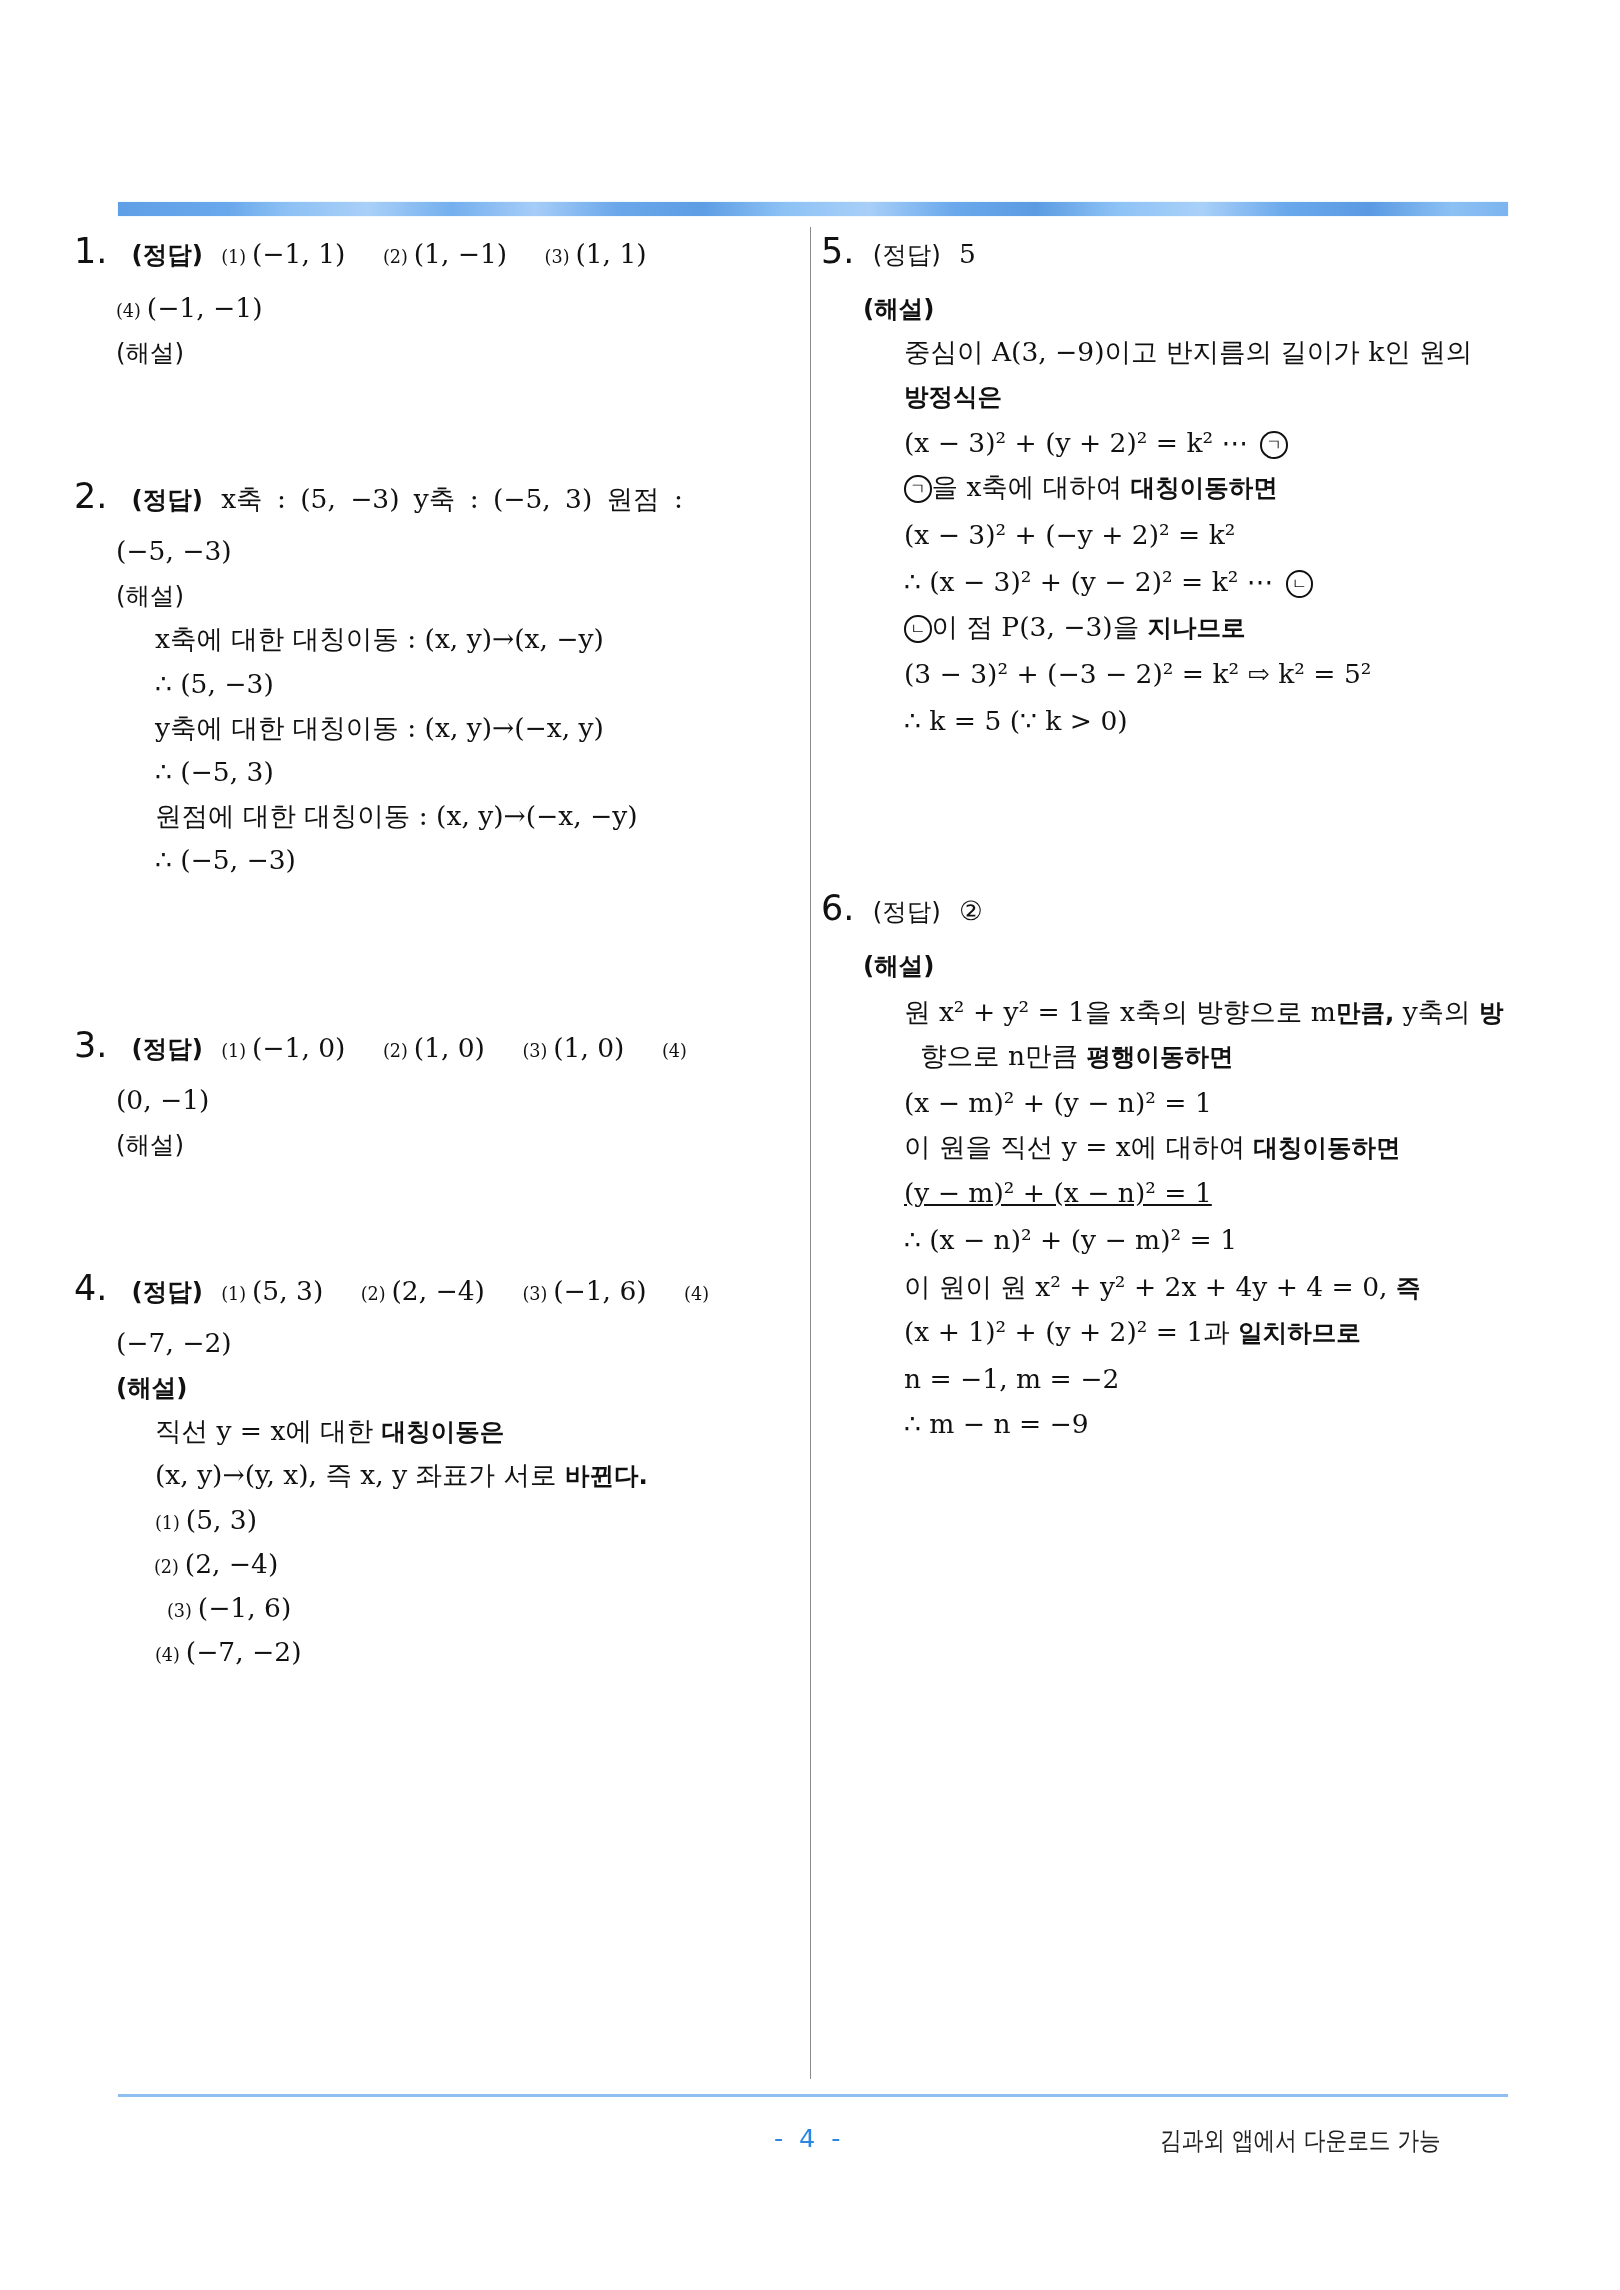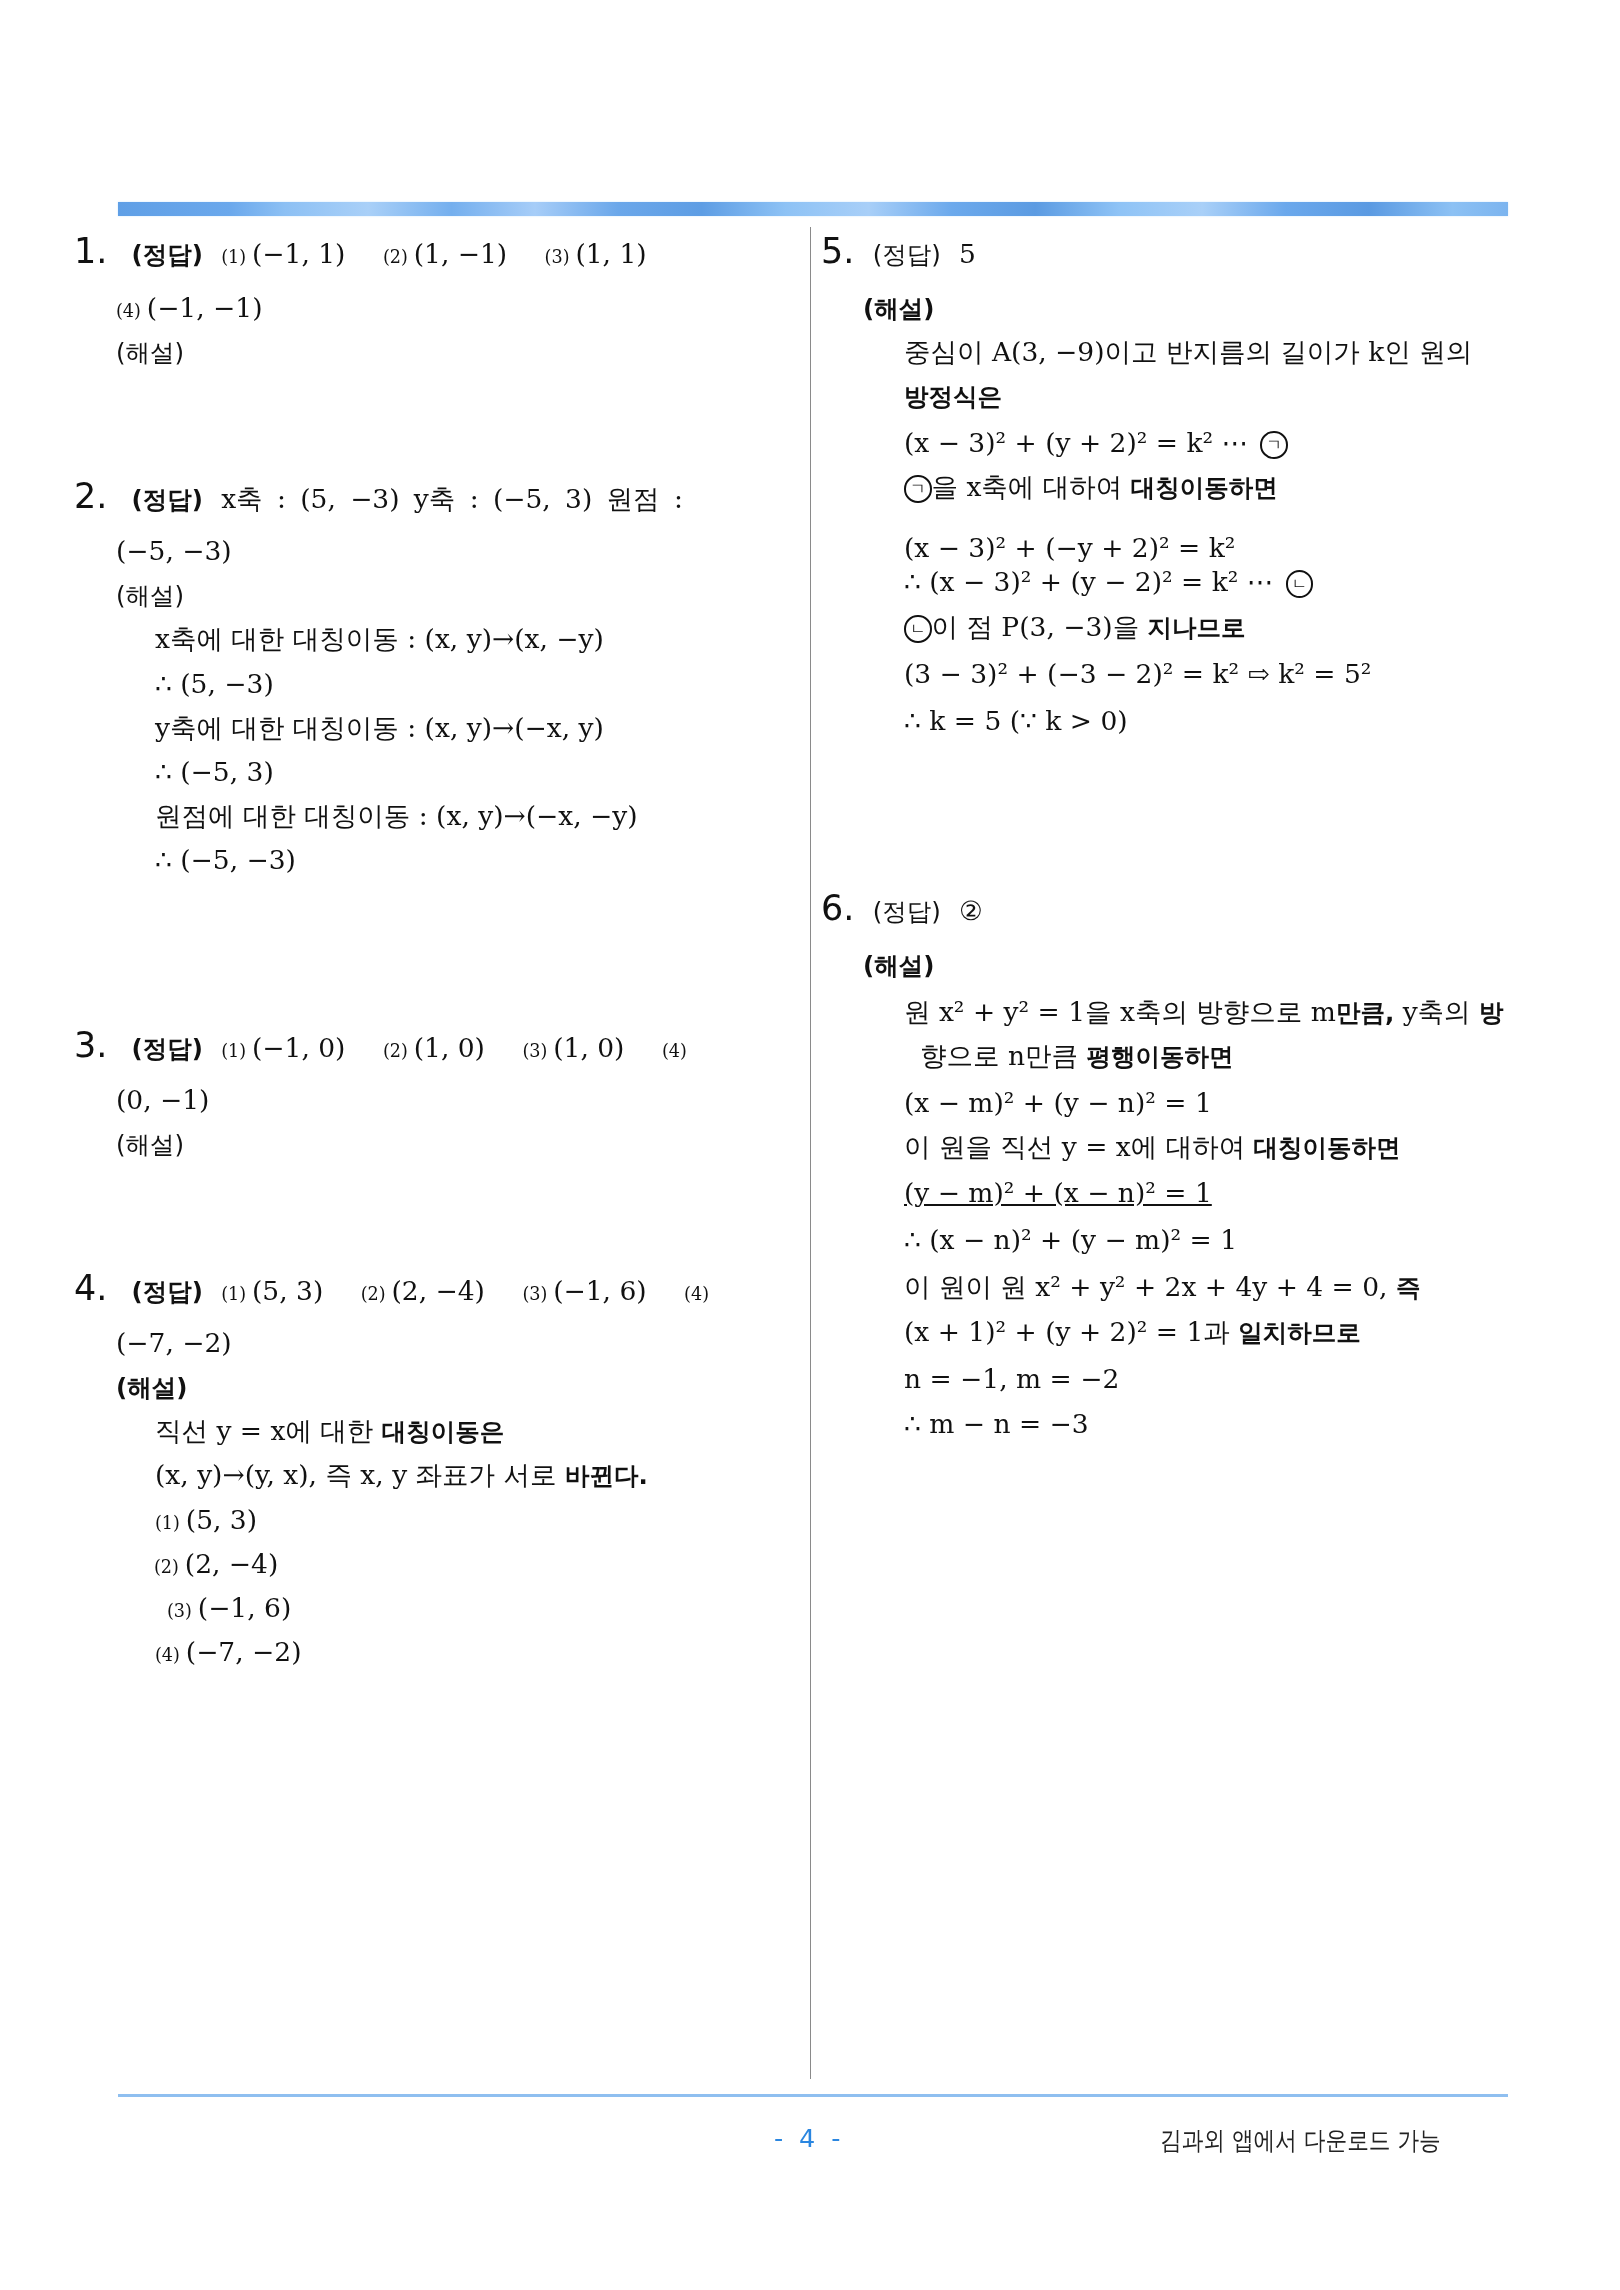--- a/index.html
+++ b/index.html
@@ -127,21 +127,21 @@
   </div>
   <div class="line" style="left:904px; top:335px;"><span>중심이 A(3, −9)이고 반지름의 길이가 k인 원의</span></div>
   <div class="line" style="left:904px; top:379px;"><span class="b">방정식은</span></div>
   <div class="line" style="left:904px; top:426px;">
     <span>(x − 3)² + (y + 2)² = k²  ⋯</span>
     <span class="circ">ㄱ</span>
   </div>
   <div class="line" style="left:904px; top:470px;">
     <span class="circ" style="margin-left:0">ㄱ</span><span>을 x축에 대하여 </span><span class="b">대칭이동하면</span>
   </div>
-  <div class="line" style="left:904px; top:518px;margin-top:13px;"><span>(x − 3)² + (−y + 2)² = k²</span></div>
+  <div class="line" style="left:904px; top:518px;"><span>(x − 3)² + (−y + 2)² = k²</span></div>
   <div class="line" style="left:904px; top:565px;">
     <span>∴ (x − 3)² + (y − 2)² = k²  ⋯</span>
     <span class="circ">ㄴ</span>
   </div>
   <div class="line" style="left:904px; top:610px;">
     <span class="circ" style="margin-left:0">ㄴ</span><span>이 점 P(3, −3)을 </span><span class="b">지나므로</span>
   </div>
   <div class="line" style="left:904px; top:657px;"><span>(3 − 3)² + (−3 − 2)² = k² ⇨ k² = 5²</span></div>
   <div class="line" style="left:904px; top:704px;"><span>∴ k = 5 (∵ k &gt; 0)</span></div>
 </div>
@@ -167,19 +167,19 @@
   </div>
   <div class="line" style="left:904px; top:1176px;text-decoration:underline;"><span>(y − m)² + (x − n)² = 1</span></div>
   <div class="line" style="left:904px; top:1223px;"><span>∴ (x − n)² + (y − m)² = 1</span></div>
   <div class="line" style="left:904px; top:1270px;">
     <span>이 원이 원 x² + y² + 2x + 4y + 4 = 0, </span><span class="b">즉</span>
   </div>
   <div class="line" style="left:904px; top:1315px;">
     <span>(x + 1)² + (y + 2)² = 1과 </span><span class="b">일치하므로</span>
   </div>
   <div class="line" style="left:904px; top:1362px;"><span>n = −1, m = −2</span></div>
-  <div class="line" style="left:904px; top:1407px;"><span>∴ m − n = −3</span></div>
+  <div class="line" style="left:904px; top:1407px;"><span>∴ m − n = −9</span></div>
 </div>
 
 <div class="footer-line"></div>
 <div class="page-num">- 4 -</div>
 <div class="footer-note">김과외 앱에서 다운로드 가능</div>
 
 
 </body></html>

